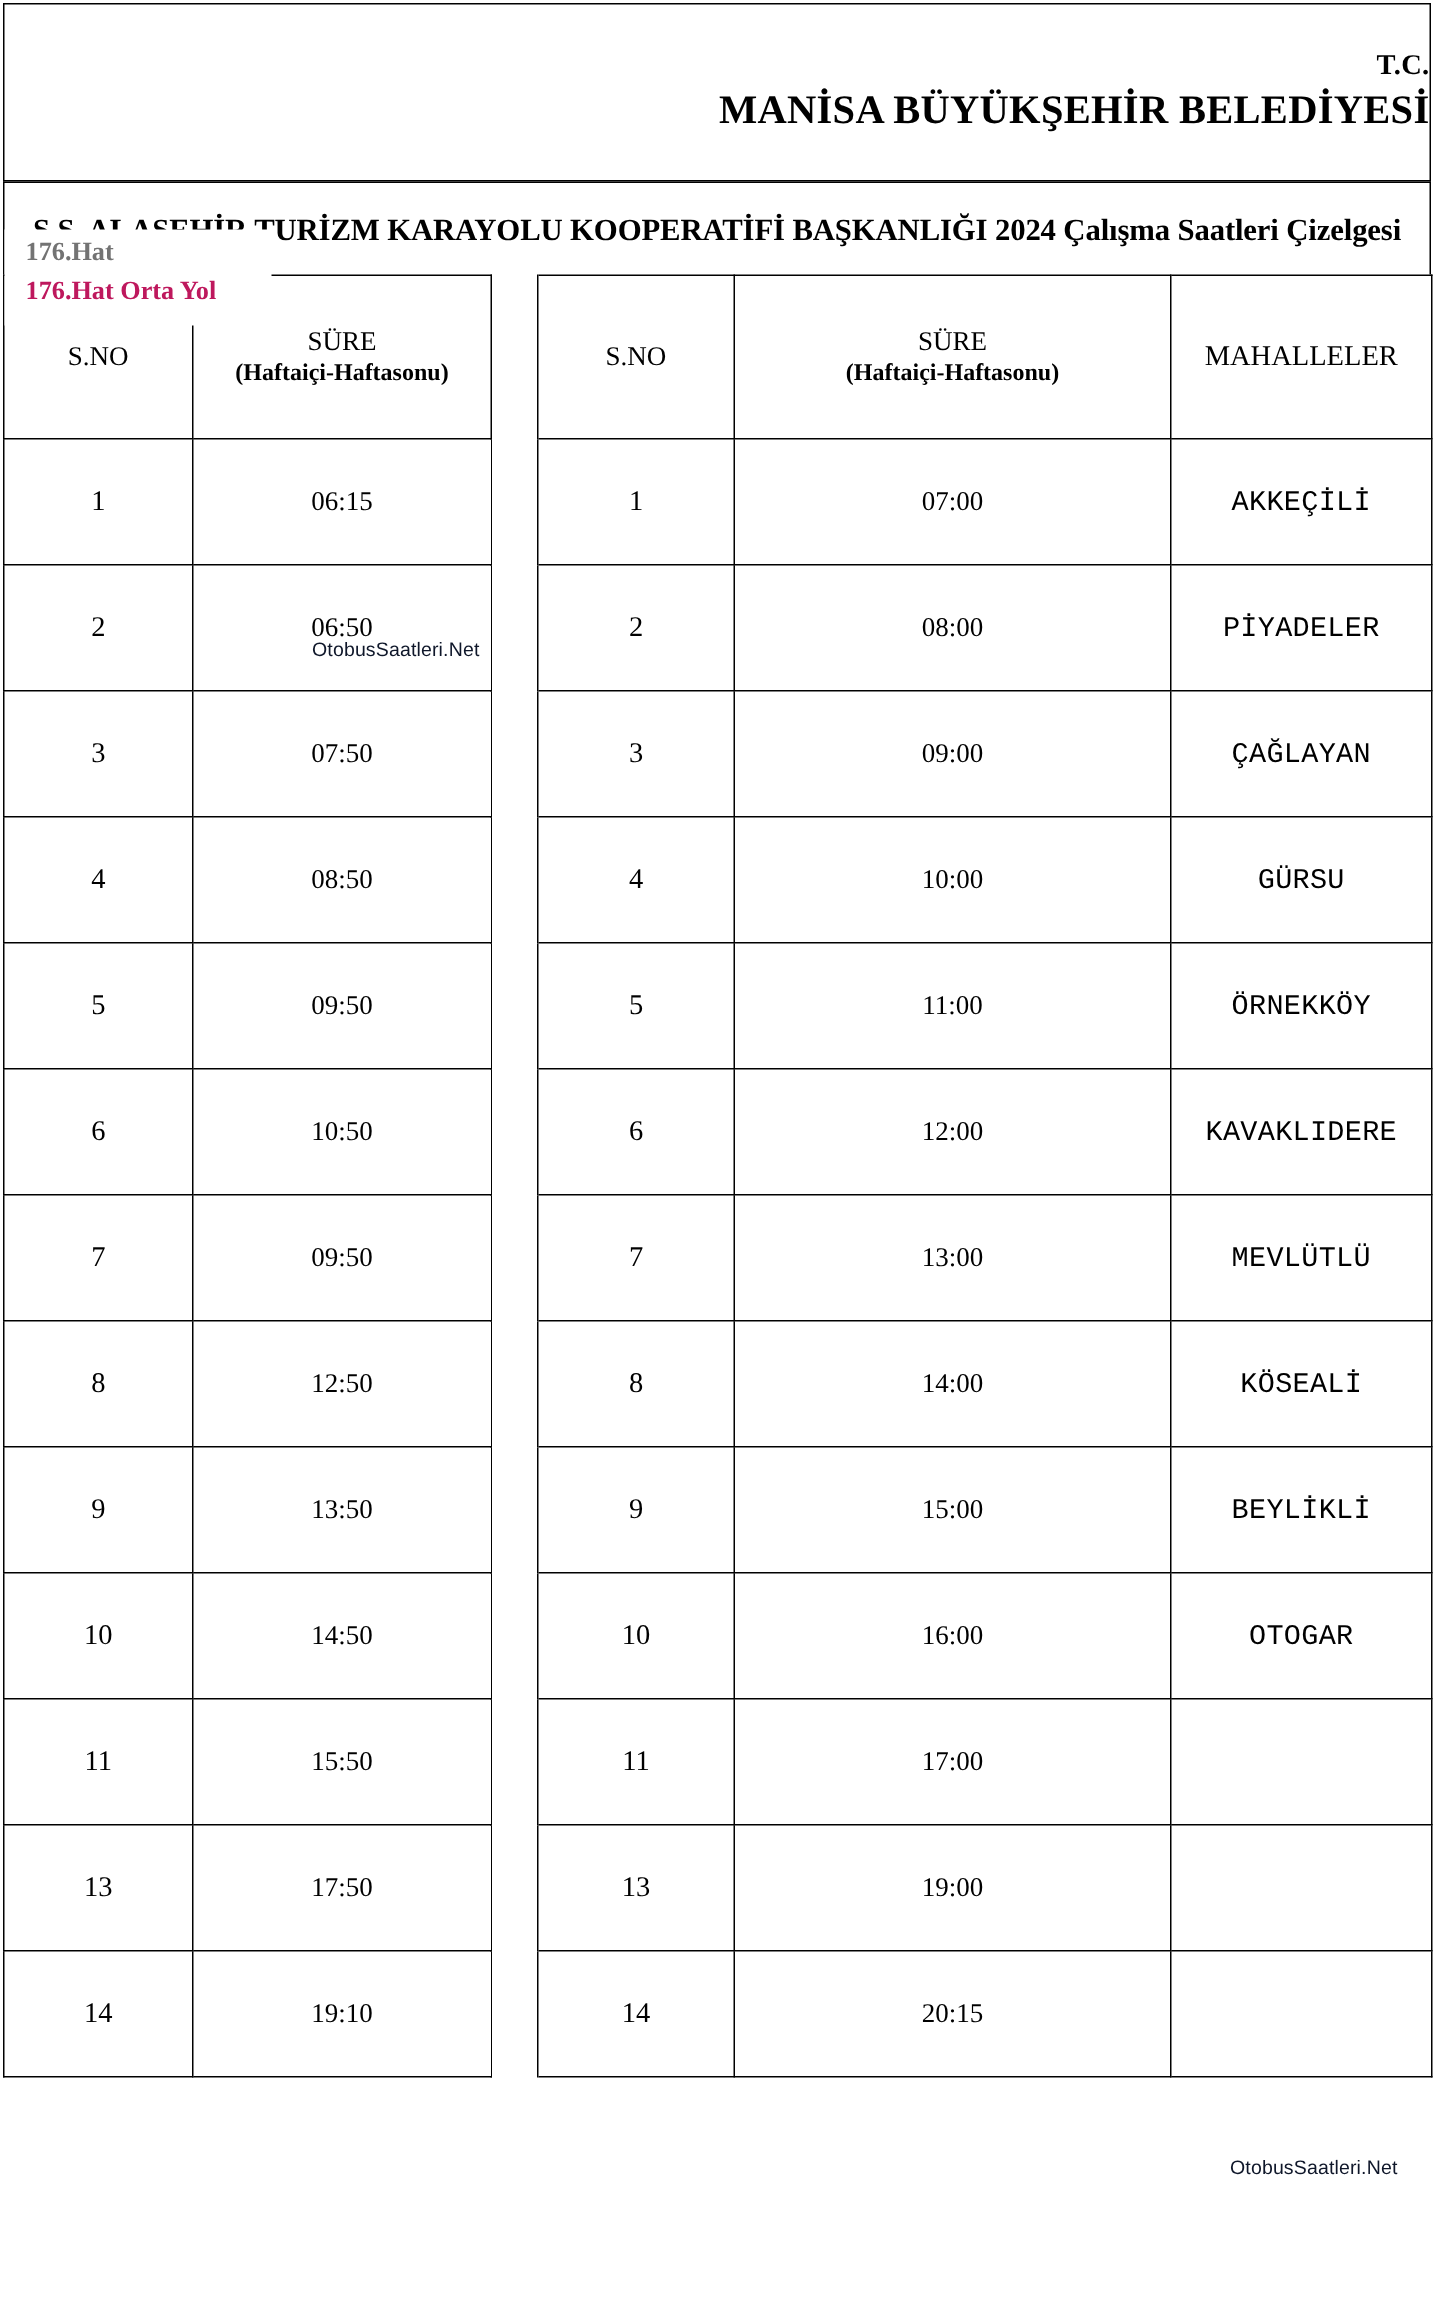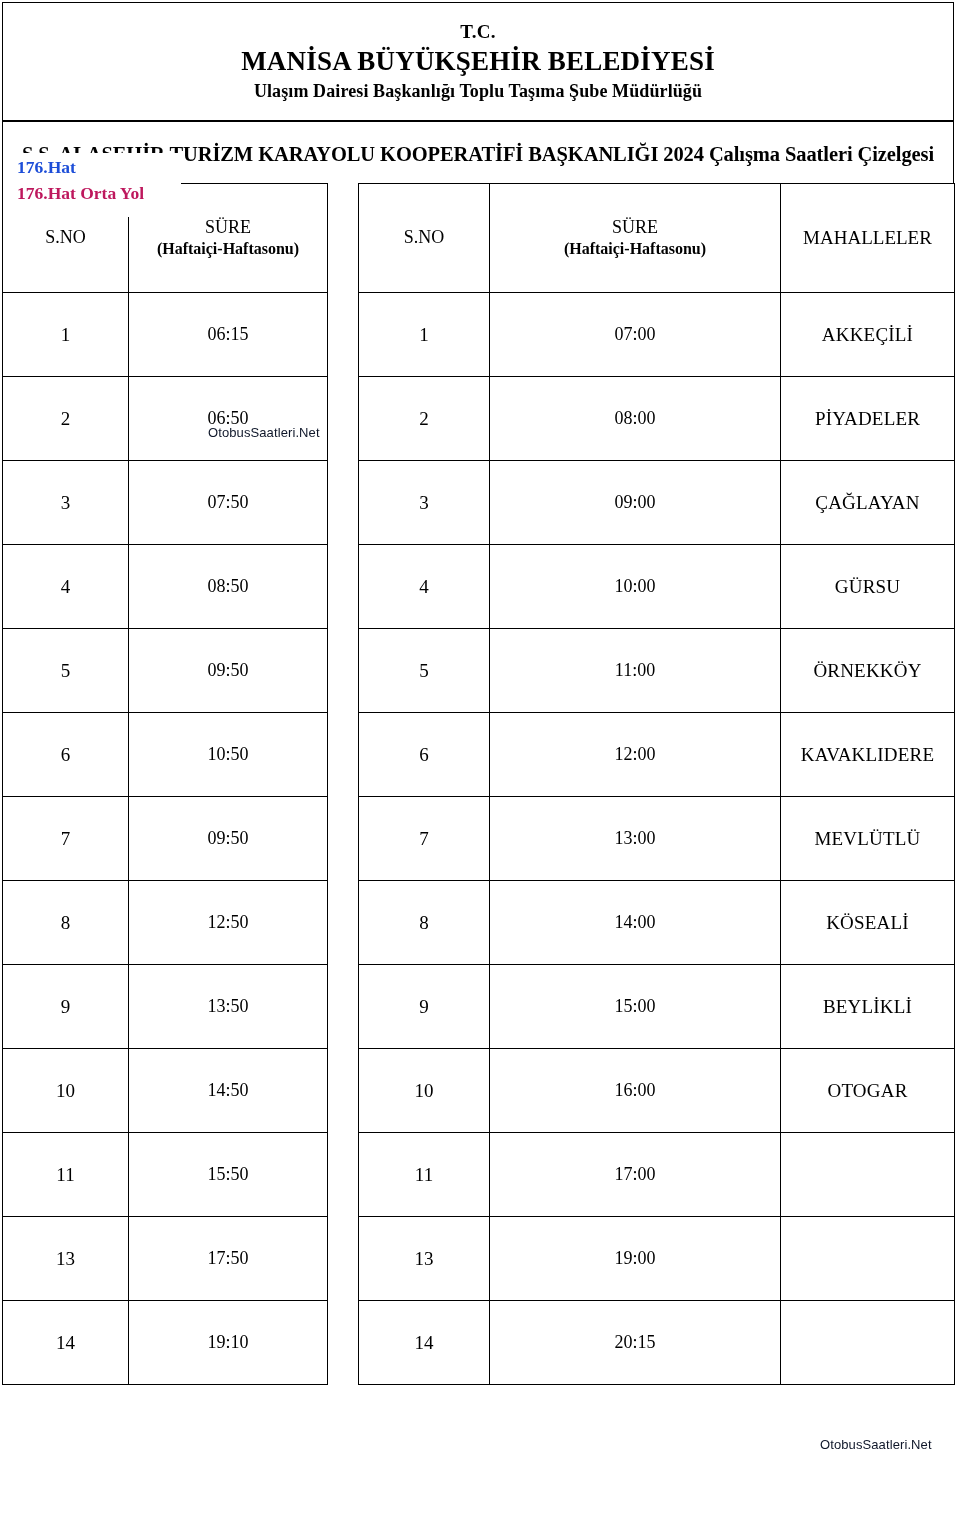--- a/index.html
+++ b/index.html
@@ -23,21 +23,21 @@
   .masthead {
     position: absolute;
     left: 2px;
     top: 2px;
     width: 952px;
     height: 119px;
     border: 1px solid #000000;
     box-sizing: border-box;
     display: flex;
     flex-direction: column;
-    align-items: center;
+    align-items: flex-end;
     justify-content: center;
     text-align: center;
     line-height: 1.32;
   }
   .masthead .line1 { font-size: 19px; font-weight: bold; letter-spacing: .2px; }
   .masthead .line2 { font-size: 27px; font-weight: bold; letter-spacing: .2px; }
   .masthead .line3 { font-size: 18px; font-weight: bold; letter-spacing: .1px; }
 
   
   .coop-band {
@@ -70,21 +70,21 @@
     width: 178px;
     height: 64px;
     background: #ffffff;
     z-index: 40;
     padding: 2px 0 0 14px;
     box-sizing: border-box;
   }
   .sticker .hat-no {
     font-size: 17.5px;
     font-weight: bold;
-    color: #1d4ed8;
+    color: #737373;
     line-height: 1.45;
     white-space: nowrap;
   }
   .sticker .hat-orta {
     font-size: 17.5px;
     font-weight: bold;
     color: #be185d;
     line-height: 1.5;
     white-space: nowrap;
   }
@@ -128,21 +128,21 @@
   .col-head .sub {
     display: block;
     font-size: 16px;
     font-weight: bold;
   }
   .col-head.mah { font-size: 19px; margin-top: 28px; }
 
   .data-row td { height: 83px; }
   .cell-no   { font-size: 19px; font-weight: bold; }
   .cell-time { font-size: 18px; font-weight: normal; position: relative; }
-  .cell-mah  { font-size: 19px; font-weight: bold; letter-spacing: .2px; }
+  .cell-mah  { font-size: 19px; font-weight: bold; letter-spacing: .2px; font-family: Liberation Mono, monospace; }
 
   
   .wm {
     position: absolute;
     font-family: "Liberation Sans", "DejaVu Sans", sans-serif;
     font-size: 13px;
     color: #0f172a;
     white-space: nowrap;
     letter-spacing: .1px;
     z-index: 30;
@@ -152,21 +152,20 @@
   #wm-bottom { left: 820px; top: 1437px; }
 </style>
 </head>
 <body>
 
 <div id="page">
 
   <div class="masthead">
     <div class="line1">T.C.</div>
     <div class="line2">MANİSA BÜYÜKŞEHİR BELEDİYESİ</div>
-    <div class="line3">Ulaşım Dairesi Başkanlığı Toplu Taşıma Şube Müdürlüğü</div>
   </div>
 
   <div class="coop-band">
     <div class="coop-title">S.S. ALAŞEHİR TURİZM KARAYOLU KOOPERATİFİ BAŞKANLIĞI 2024 Çalışma Saatleri Çizelgesi</div>
   </div>
 
   <table class="sched">
     <colgroup>
       <col style="width:126px">
       <col style="width:199px">

